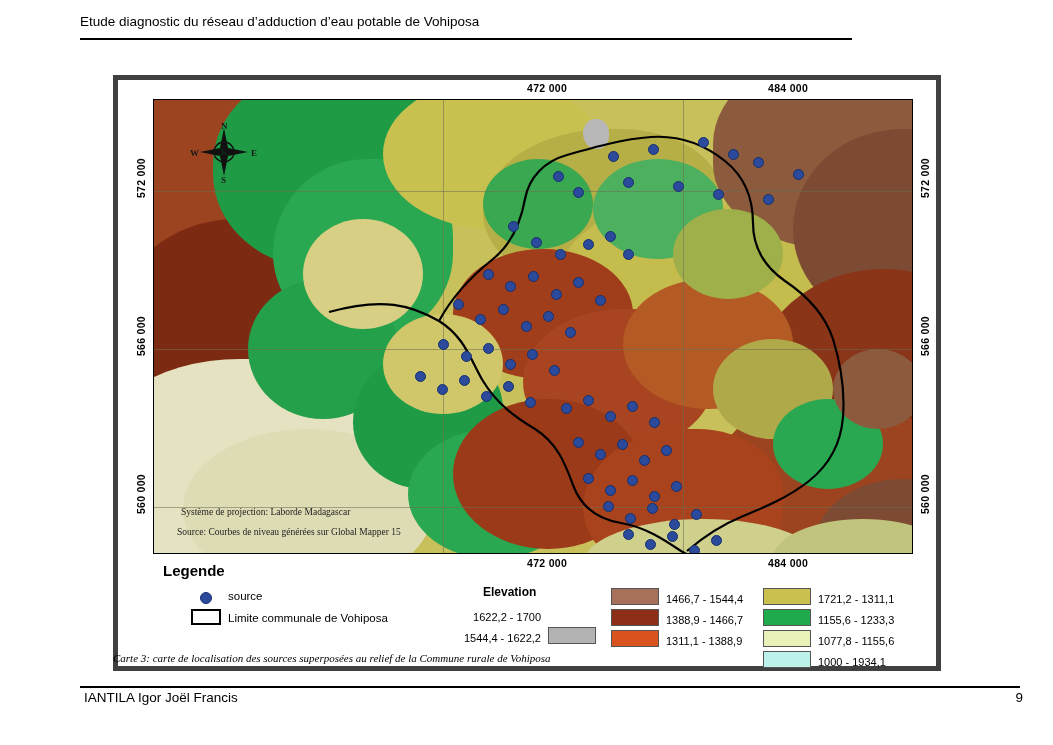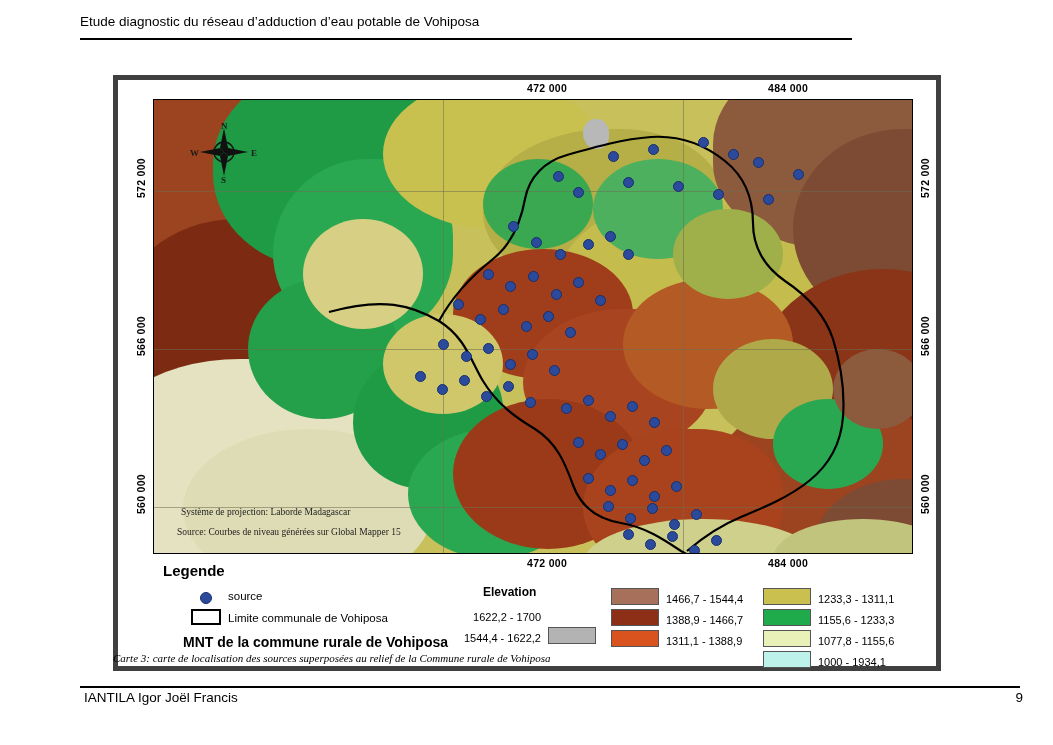--- a/index.html
+++ b/index.html
@@ -292,21 +292,20 @@
 
   <div class="legend">
     <div class="legend-title">Legende</div>
 
     <div class="leg-dot"></div>
     <div class="leg-src-label">source</div>
 
     <div class="leg-rect"></div>
     <div class="leg-lim-label">Limite communale de Vohiposa</div>
 
-    <div class="leg-mnt">MNT de la commune rurale de Vohiposa</div>
 
     <div class="elev-title">Elevation</div>
 
     <div class="elev-col" style="left:310px;top:40px;">
       <div class="elev-item">
         <span class="elab-left">1622,2 - 1700</span>
         <span class="sw" style="background:#ffffff;border-color:#ffffff;"></span>
       </div>
       <div class="elev-item">
         <span class="elab-left">1544,4 - 1622,2</span>
@@ -325,21 +324,21 @@
       </div>
       <div class="elev-item">
         <span class="sw" style="background:#d9531e;"></span>
         <span class="elab">1311,1 - 1388,9</span>
       </div>
     </div>
 
     <div class="elev-col" style="left:610px;top:22px;">
       <div class="elev-item">
         <span class="sw" style="background:#c9c04f;"></span>
-        <span class="elab">1233,3 - 1311,1</span>
+        <span class="elab">1721,2 - 1311,1</span>
       </div>
       <div class="elev-item">
         <span class="sw" style="background:#1faa4b;"></span>
         <span class="elab">1155,6 - 1233,3</span>
       </div>
       <div class="elev-item">
         <span class="sw" style="background:#e9f0b8;"></span>
         <span class="elab">1077,8 - 1155,6</span>
       </div>
       <div class="elev-item">

